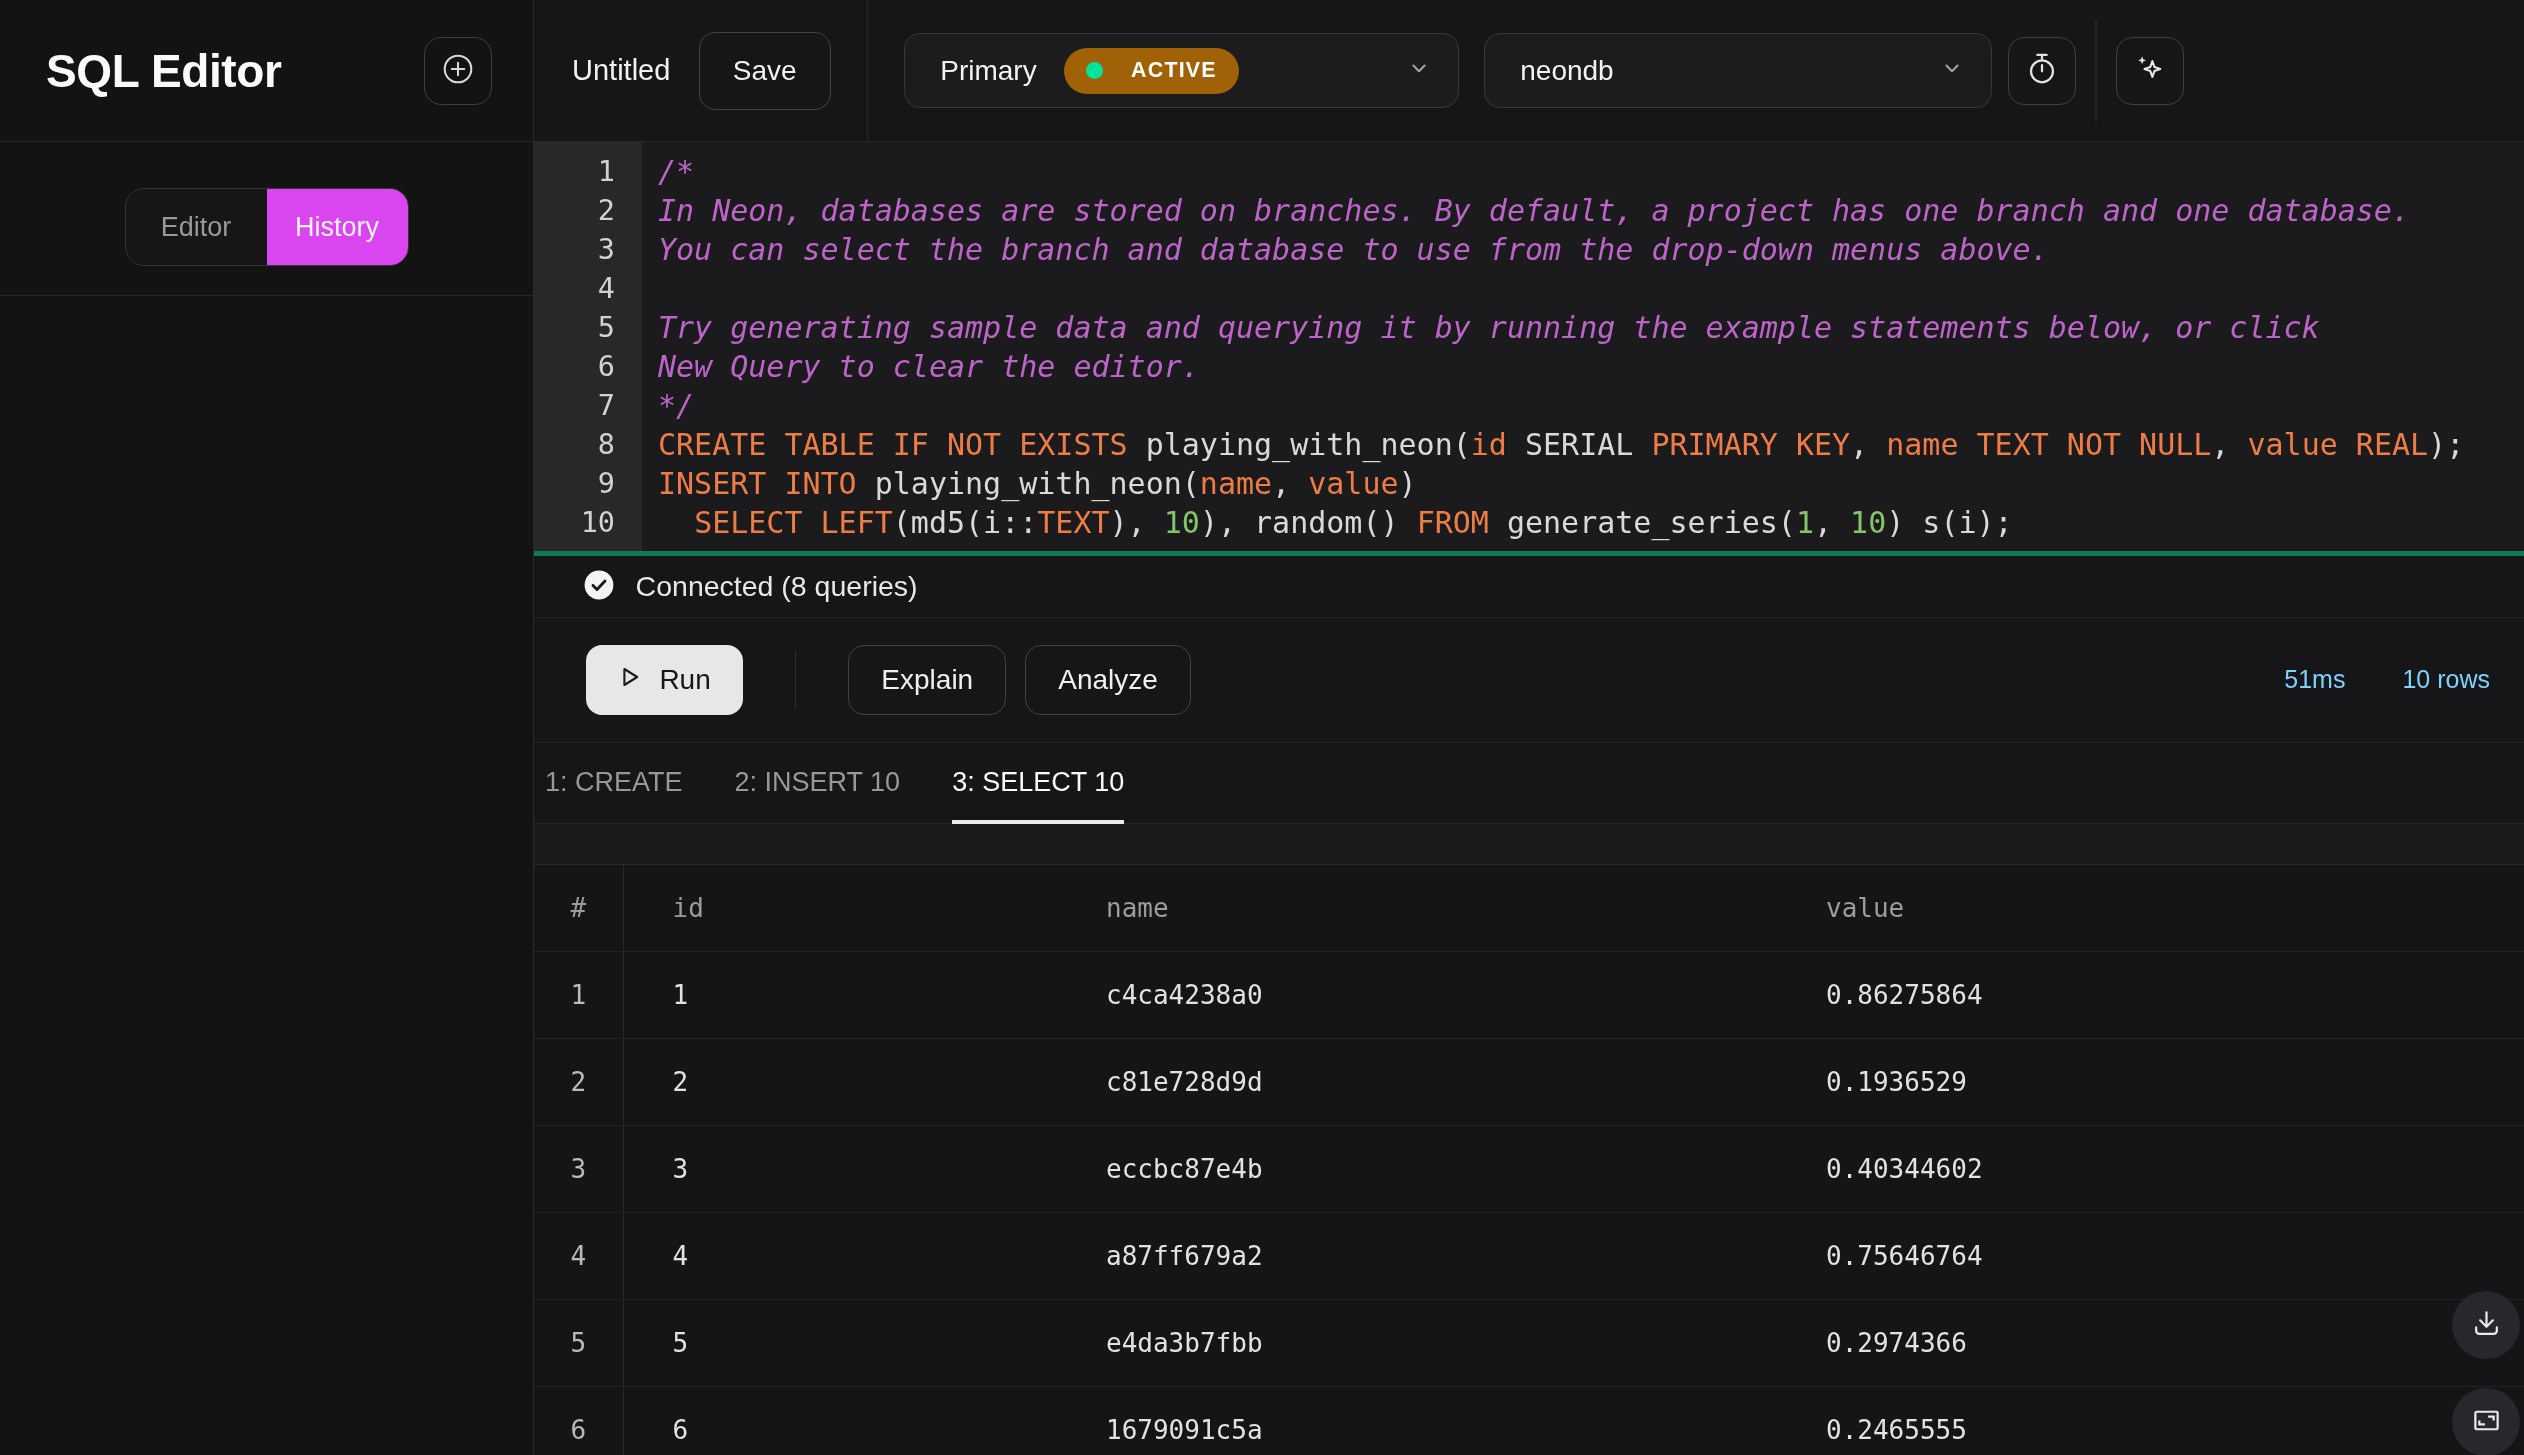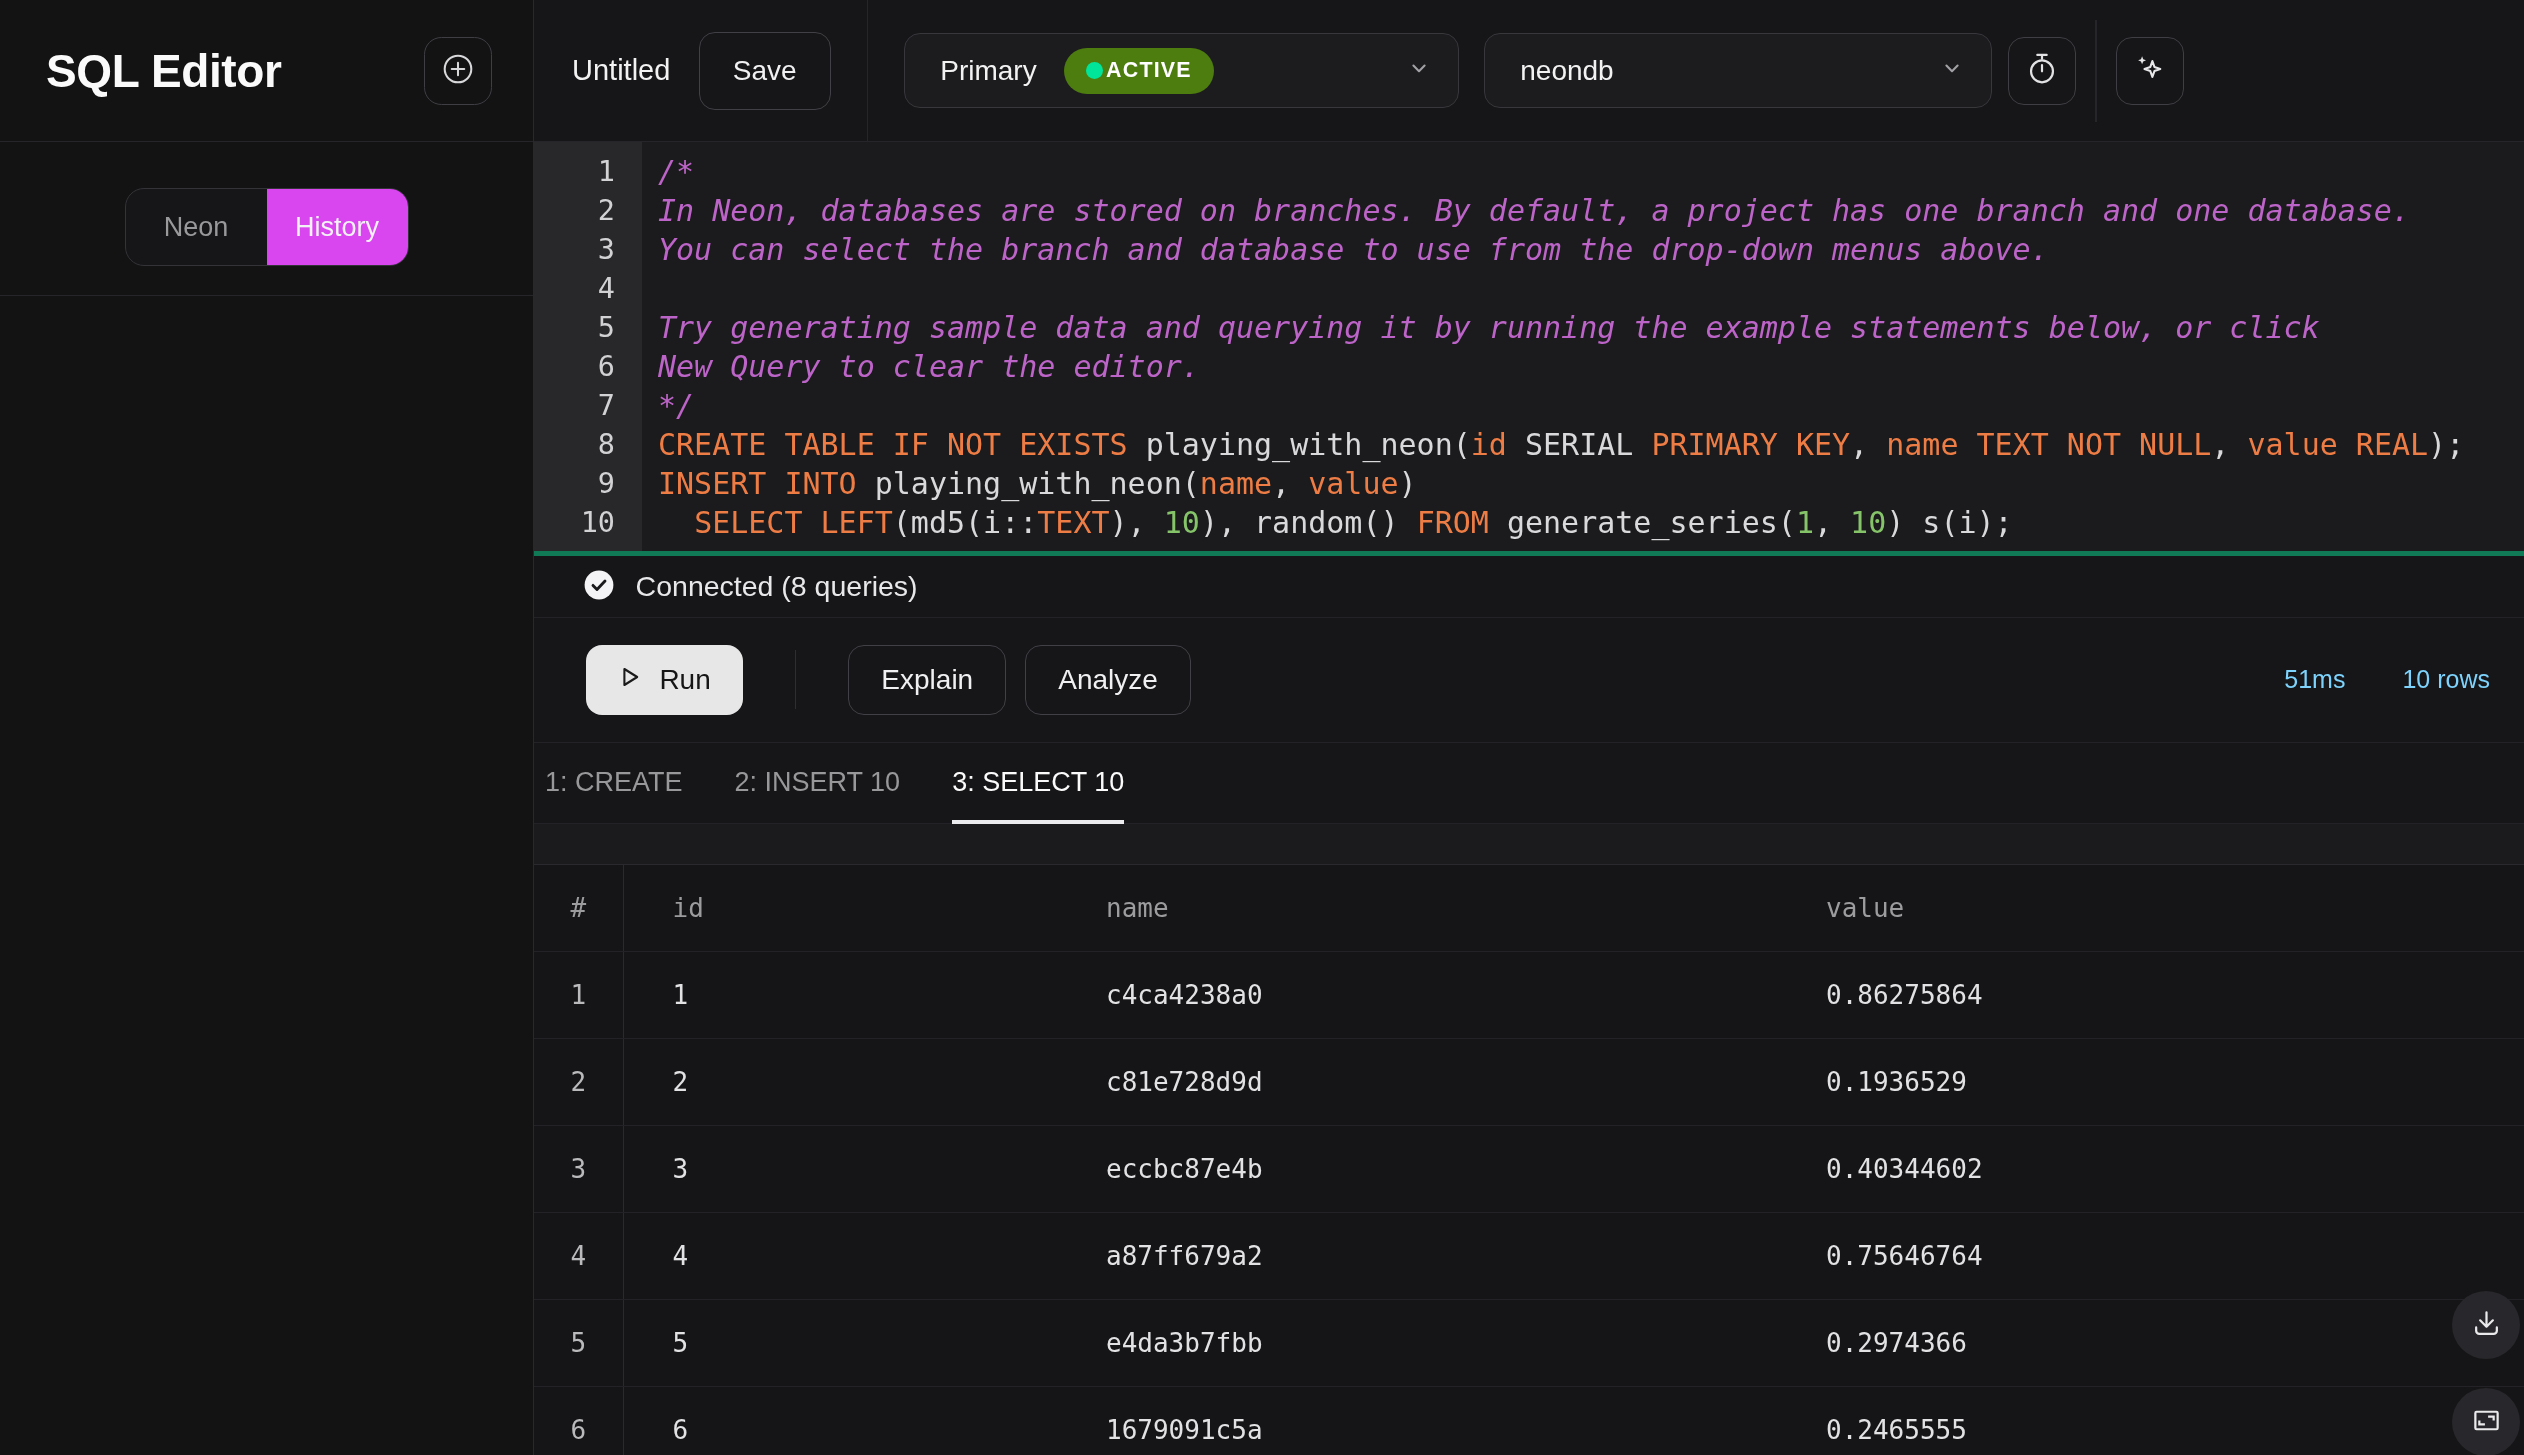--- a/index.html
+++ b/index.html
@@ -40,22 +40,22 @@
   .btn { border:1.6px solid #404046; border-radius:16px; background:transparent; color:#f0f0f2;
          font-size:28px; font-family:"Liberation Sans", sans-serif; cursor:pointer;
          display:flex; align-items:center; justify-content:center; }
   .save-btn { height:78px; padding:0 33px; }
   .vdiv { width:1.6px; height:100%; background:#26262a; flex:none; margin:0 36px 0 36px; }
   .select { height:75px; background:#1c1c1f; border:1.6px solid #37373c; border-radius:16px;
             display:flex; align-items:center; padding:0 27px 0 35px; color:#f2f2f3;
             font-size:28px; cursor:pointer; flex:none; }
   .branch-select { width:555px; }
   .db-select { width:508px; margin-left:25px; }
-  .badge { margin-left:27px; height:46px; padding:0 22px; background:#4d7c0f;
-           border-radius:792px; display:flex; align-items:center; gap:3px; }
+  .badge { margin-left:27px; height:46px; padding:0 22px; background:#a16207;
+           border-radius:792px; display:flex; align-items:center; gap:28px; }
   .dot { width:17.4px; height:17.4px; border-radius:50%; background:#00e599; }
   .badge-label { font-size:21.4px; font-weight:700; color:#ffffff; letter-spacing:1.2px; }
   .chev { margin-left:auto; flex:none; }
   .icon-btn { width:68px; height:68px; border:1.6px solid #3e3e44; border-radius:16px;
               background:transparent; display:flex; align-items:center; justify-content:center;
               cursor:pointer; flex:none; }
   .timer-btn { margin-left:16px; }
   .toolbar .vdiv2 { width:1.6px; height:102px; background:#26262a; flex:none; margin:0 19px; }
 
   
@@ -128,21 +128,21 @@
         <span>
           <svg width="36" height="36" viewBox="0 0 46 46" fill="none">
             <circle cx="23" cy="23" r="17" stroke="#d8d8da" stroke-width="2.6"></circle>
             <path d="M23 15v16M15 23h16" stroke="#d8d8da" stroke-width="2.6" stroke-linecap="round"></path>
           </svg>
         </span>
       </button>
     </div>
     <div class="toggle-section">
       <div class="segmented">
-        <button class="seg">Neon</button>
+        <button class="seg">Editor</button>
         <button class="seg active">History</button>
       </div>
     </div>
   </aside>
 
   <main class="main">
 
     <div class="toolbar">
       <span class="query-name">Untitled</span>
       <button class="btn save-btn">Save</button>

